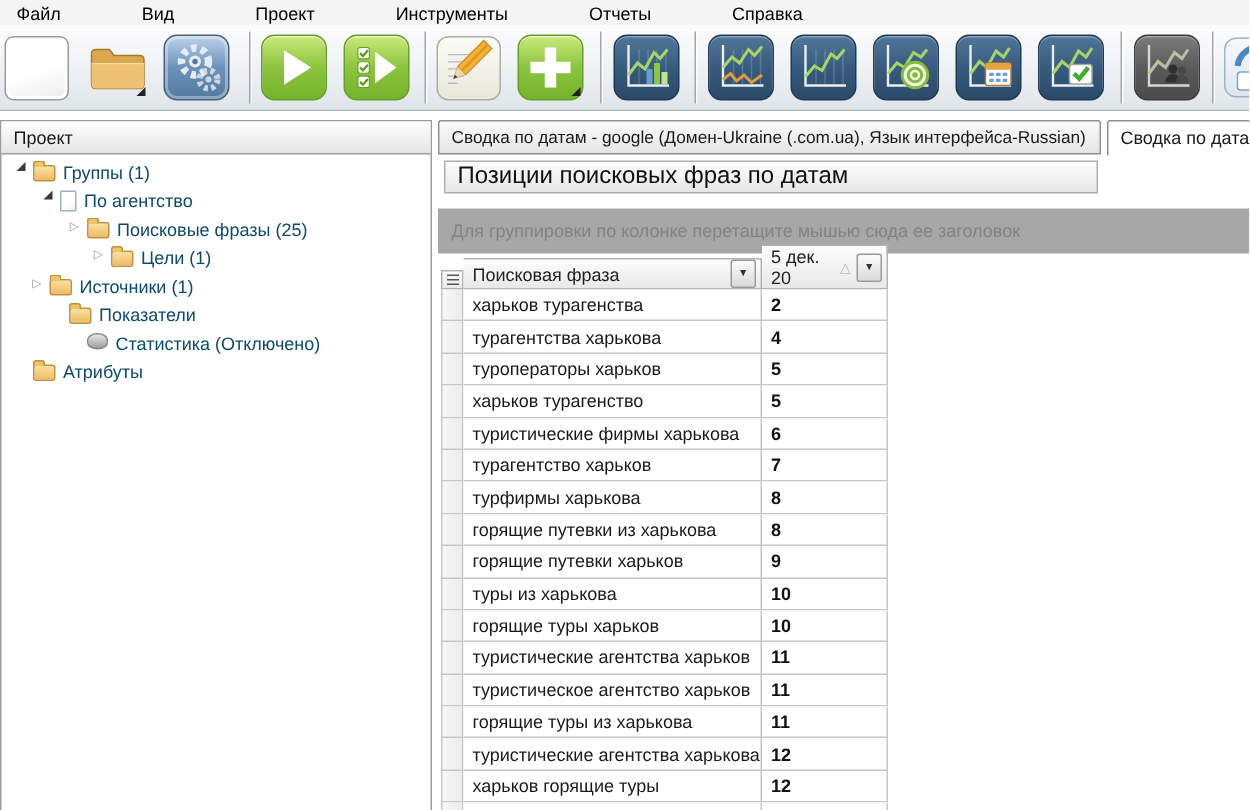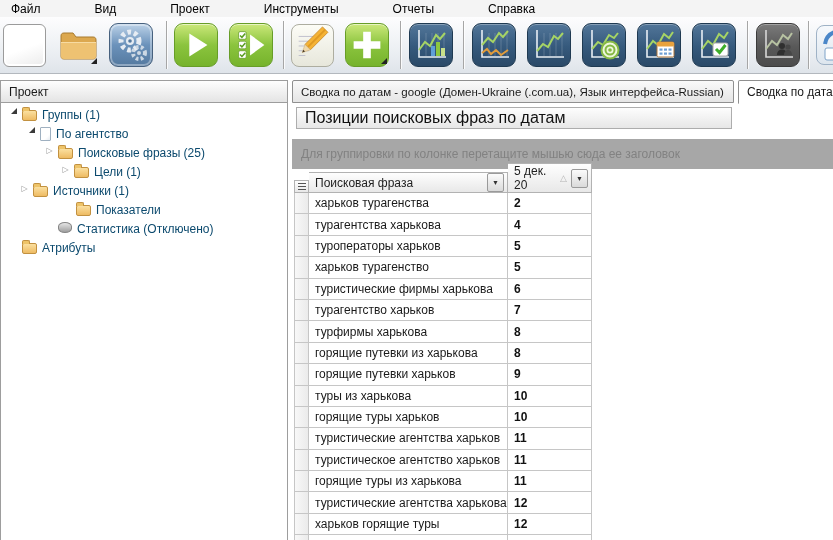--- a/index.html
+++ b/index.html
@@ -327,21 +327,21 @@
         <div class="tree-item" style="padding-left: 58px;">
           <span class="arrow arr-col"></span>
           <span class="ico ico-folder"></span>
           <span>Цели (1)</span>
         </div>
         <div class="tree-item" style="padding-left: 17px;">
           <span class="arrow arr-col"></span>
           <span class="ico ico-folder"></span>
           <span>Источники (1)</span>
         </div>
-        <div class="tree-item" style="padding-left: 60px;">
+        <div class="tree-item" style="padding-left: 30px;">
           <span class="arrow arr-none"></span>
           <span class="ico ico-folder"></span>
           <span>Показатели</span>
         </div>
         <div class="tree-item" style="padding-left: 42px;">
           <span class="arrow arr-none"></span>
           <span class="ico ico-db"></span>
           <span>Статистика (Отключено)</span>
         </div>
         <div class="tree-item" style="padding-left: 6px;">

